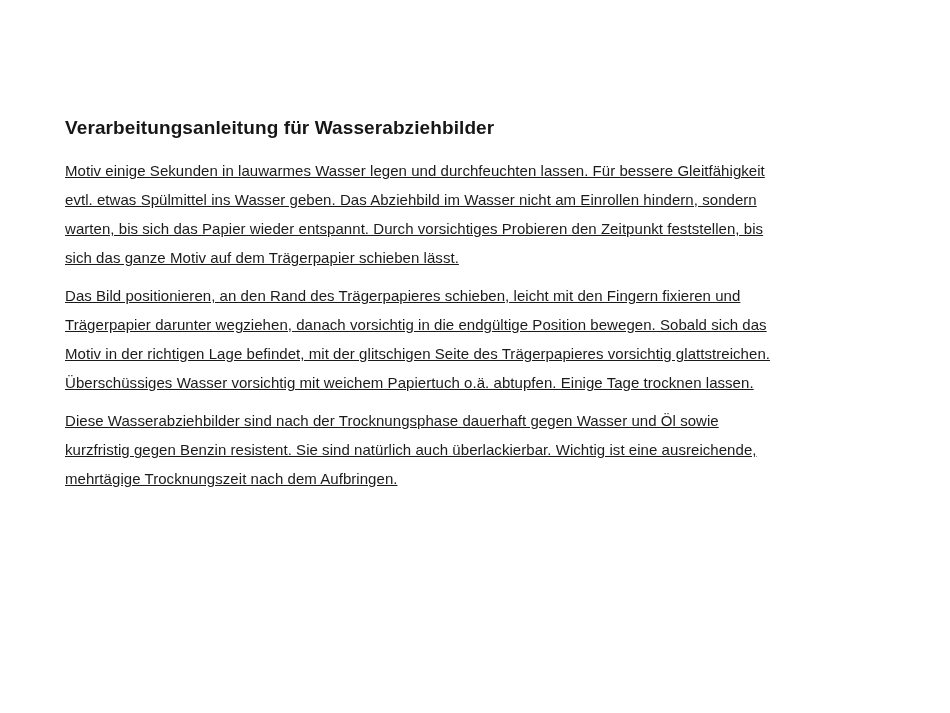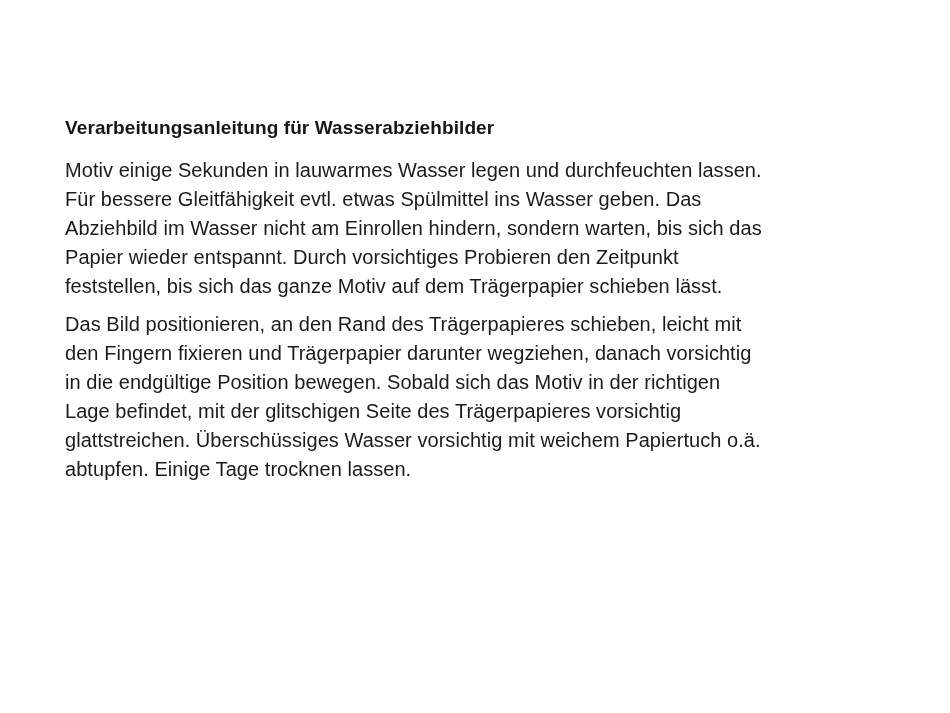--- a/index.html
+++ b/index.html
@@ -23,33 +23,35 @@
   }
   .doc-title {
     font-size: 19px;
     font-weight: 700;
     color: #161616;
     line-height: 22px;
     margin: 0 0 17px 0;
     letter-spacing: 0.1px;
   }
   .doc-paragraph {
-    font-size: 20px;
+    font-size: 15px;
     font-weight: 400;
     color: #1b1b1b;
     line-height: 29px;
     margin: 0 0 9px 0;
     max-width: 822px;
     letter-spacing: 0.05px;
+    text-decoration: underline;
   }
 </style>
 </head>
 <body>
 
 <div class="doc-page">
   <h1 class="doc-title">Verarbeitungsanleitung für Wasserabziehbilder</h1>
 
   <p class="doc-paragraph">Motiv einige Sekunden in lauwarmes Wasser legen und durchfeuchten lassen. Für bessere Gleitfähigkeit evtl. etwas Spülmittel ins Wasser geben. Das Abziehbild im Wasser nicht am Einrollen hindern, sondern warten, bis sich das Papier wieder entspannt. Durch vorsichtiges Probieren den Zeitpunkt feststellen, bis sich das ganze Motiv auf dem Trägerpapier schieben lässt.</p>
 
 
   <p class="doc-paragraph">Das Bild positionieren, an den Rand des Trägerpapieres schieben, leicht mit den Fingern fixieren und Trägerpapier darunter wegziehen, danach vorsichtig in die endgültige Position bewegen. Sobald sich das Motiv in der richtigen Lage befindet, mit der glitschigen Seite des Trägerpapieres vorsichtig glattstreichen. Überschüssiges Wasser vorsichtig mit weichem Papiertuch o.ä. abtupfen. Einige Tage trocknen lassen.</p>
 
+  <p class="doc-paragraph">Diese Wasserabziehbilder sind nach der Trocknungsphase dauerhaft gegen Wasser und Öl sowie kurzfristig gegen Benzin resistent. Sie sind natürlich auch überlackierbar. Wichtig ist eine ausreichende, mehrtägige Trocknungszeit nach dem Aufbringen.</p>
 </div>
 
 </body></html>

